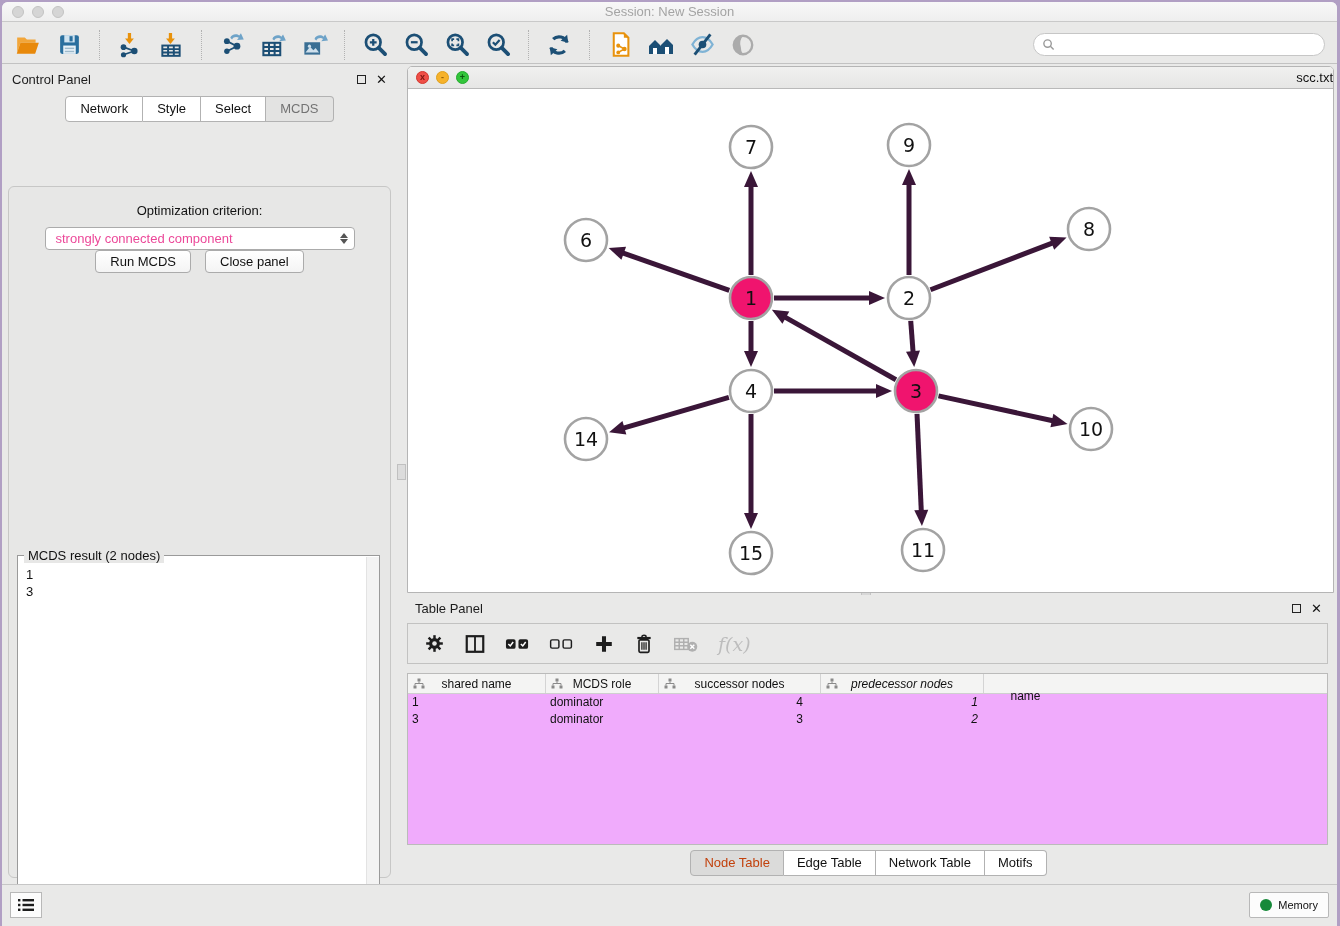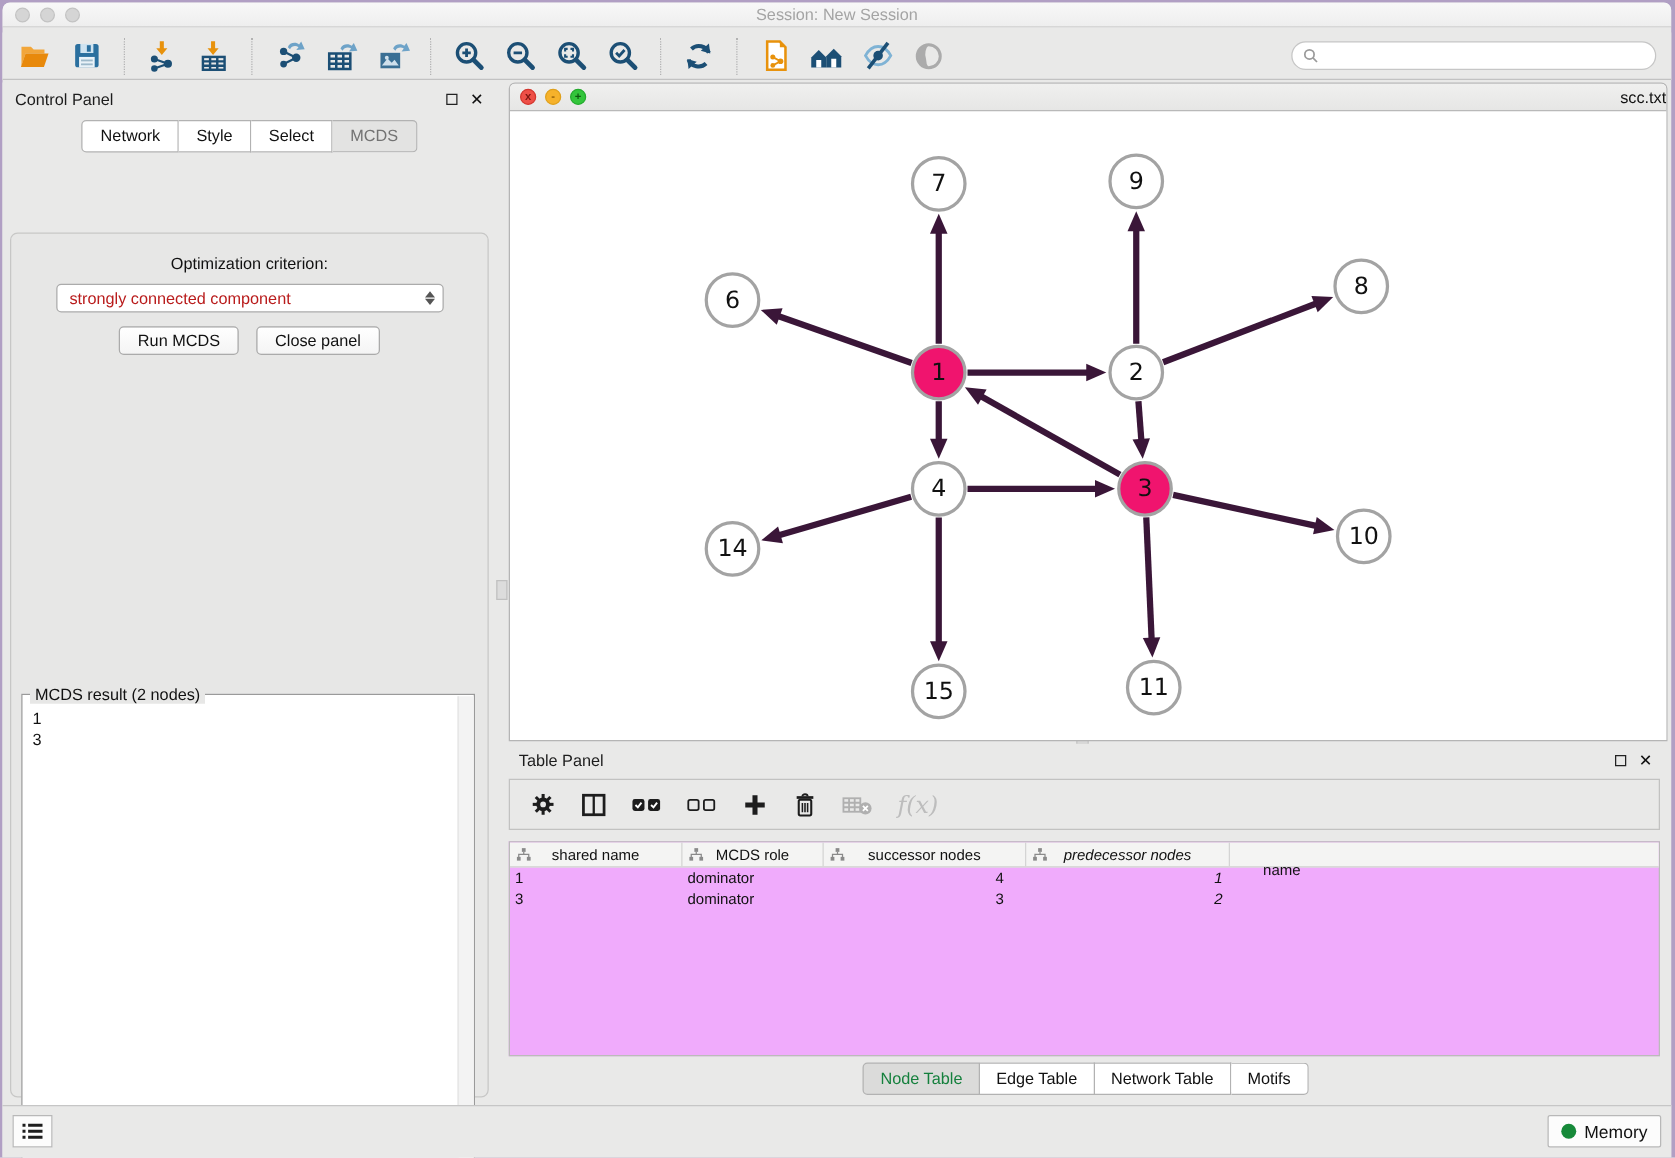--- a/index.html
+++ b/index.html
@@ -34,26 +34,26 @@
   .icon-x { font-size:13px; font-weight:bold; color:#111; line-height:1; }
   .cp-tabs { position:absolute; top:30px; left:0; right:0; display:flex; justify-content:center; }
   .tab { font-size:13px; padding:4px 14px 5px; background:#fff; border:1px solid #b2b2b2; border-left:none;
     color:#111; position:relative; z-index:2; }
   .tab:first-child { border-left:1px solid #b2b2b2; border-radius:4px 0 0 4px; }
   .tab.tab-disabled-active { background:#e3e3e2; color:#737373; border-radius:0 4px 4px 0; }
   .cp-body { position:absolute; left:6px; right:6px; top:120px; bottom:6px; background:#e7e7e6;
     border:1px solid #c7c7c6; border-radius:6px; }
   .opt-label { text-align:center; font-size:13px; color:#111; margin-top:16px; }
   .dropdown { margin:9px auto 0; width:310px; height:23px; background:#fff; border:1px solid #ababab;
-    border-radius:4px; display:flex; align-items:center; padding:0 6px 0 10px; font-size:13px; color:#b91c1c; }
+    border-radius:4px; display:flex; align-items:center; padding:0 6px 0 10px; font-size:13px; color:#ec4899; }
   .dd-arrows { margin-left:auto; display:flex; flex-direction:column; gap:1px; align-items:center; }
   .dd-arrows span { width:0; height:0; border-left:4px solid transparent; border-right:4px solid transparent; }
   .dd-up { border-bottom:5px solid #555; }
   .dd-down { border-top:5px solid #555; }
-  .cp-buttons { display:flex; justify-content:center; gap:14px; margin-top:11px; }
+  .cp-buttons { display:flex; justify-content:center; gap:14px; }
   .btn { font-size:13px; color:#111; background:linear-gradient(#ffffff,#f4f4f4); border:1px solid #ababab;
     border-radius:4px; padding:3px 14px; }
   .result-box { position:absolute; left:8px; right:10px; top:368px; height:382px; background:#fff;
     border:1px solid #9a9a9a; }
   .result-legend { position:absolute; top:-8px; left:6px; background:#e7e7e6; padding:0 4px; font-size:13px; color:#111; }
   .result-lines { padding:10px 8px 0; font-size:13px; color:#111; line-height:17px; }
   .result-scroll { position:absolute; top:1px; right:0; bottom:1px; width:13px; background:#f3f3f3; border-left:1px solid #e3e3e3; }
 
   
   .v-splitter-handle { position:absolute; left:397px; top:464px; width:9px; height:16px; background:#dcdcdc;
@@ -85,29 +85,29 @@
   .gh-cell { display:flex; align-items:center; justify-content:center; position:relative;
     border-right:1px solid #d4d4d4; font-size:12px; color:#111; }
   .gh-icon { position:absolute; left:5px; top:4px; }
   .grid-row { display:flex; height:17px; font-size:12px; color:#111; }
   .gr-cell { padding:1px 4px; overflow:hidden; white-space:nowrap; }
   .c0 { width:138px; } .c1 { width:113px; } .c2 { width:162px; } .c3 { width:163px;font-style:italic; } .c4 { width:84px;margin-top:22px; }
   .num-r { text-align:right; padding-right:18px; }
   .num-r2 { text-align:right; padding-right:6px; }
   .tp-tabs { position:absolute; left:0; right:0; bottom:8px; display:flex; justify-content:center; }
   .tp-tab { font-size:13px; padding:4px 13px 5px; background:#fff; border:1px solid #b2b2b2; border-left:none; color:#111; }
-  .tp-tab.sel { background:#dbdbda; color:#15803d; border-radius:4px 0 0 4px; border-left:1px solid #b2b2b2; }
+  .tp-tab.sel { background:#dbdbda; color:#c2410c; border-radius:4px 0 0 4px; border-left:1px solid #b2b2b2; }
   .tp-tab:last-child { border-radius:0 4px 4px 0; }
 
   
   .statusbar { position:absolute; left:2px; right:3px; bottom:0; height:42px; background:#e9e9e8; border-top:1px solid #c6c6c6; }
   .list-btn { position:absolute; left:8px; top:7px; width:32px; height:26px; background:#fcfcfc;
     border:1px solid #b8b8b8; display:flex; align-items:center; justify-content:center; }
   .memory-btn { position:absolute; right:8px; top:7px; height:26px; background:#fcfcfc; border:1px solid #b8b8b8;
-    border-radius:2px; display:flex; align-items:center; gap:6px; padding:12px 10px; font-size:14px; color:#111; }
+    border-radius:2px; display:flex; align-items:center; gap:6px; padding:12px 10px; font-size:11px; color:#111; }
   .mem-dot { width:12px; height:12px; border-radius:50%; background:#168939; }
 </style>
 </head>
 <body>
 
 <div class="screen">
   <div class="window-bg"></div>
 
   <div class="titlebar">
     <div class="tl-group">

